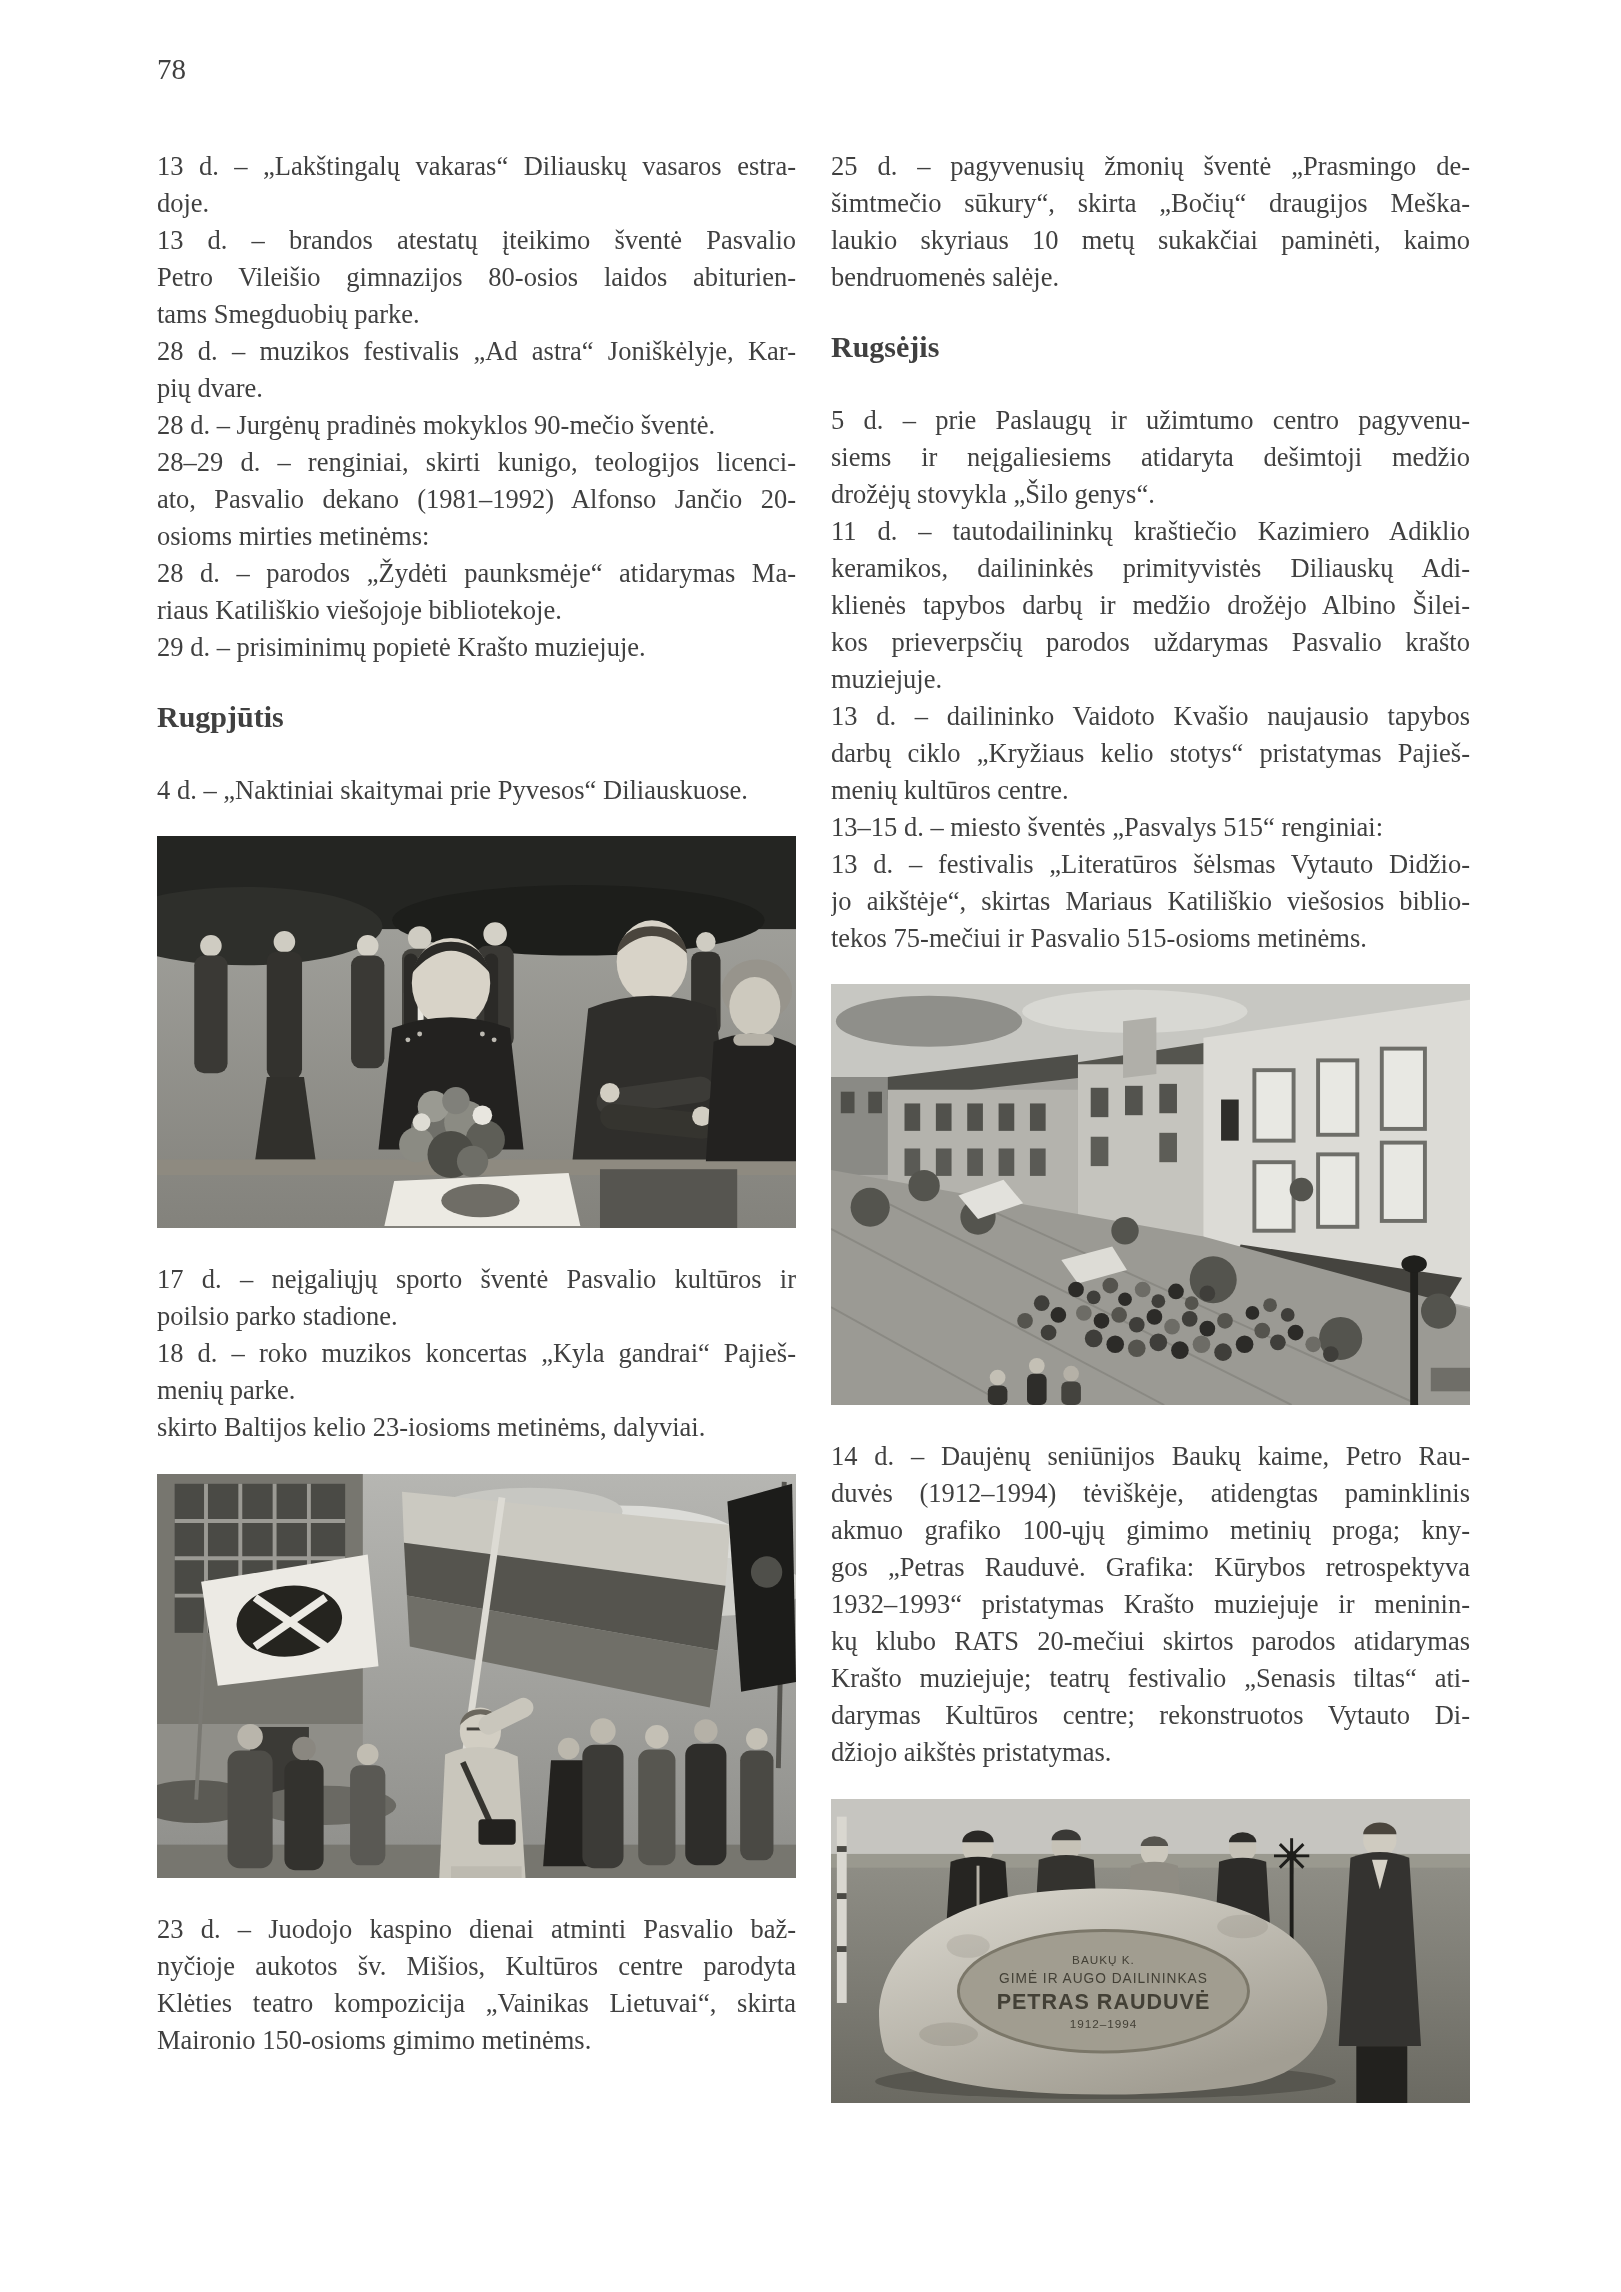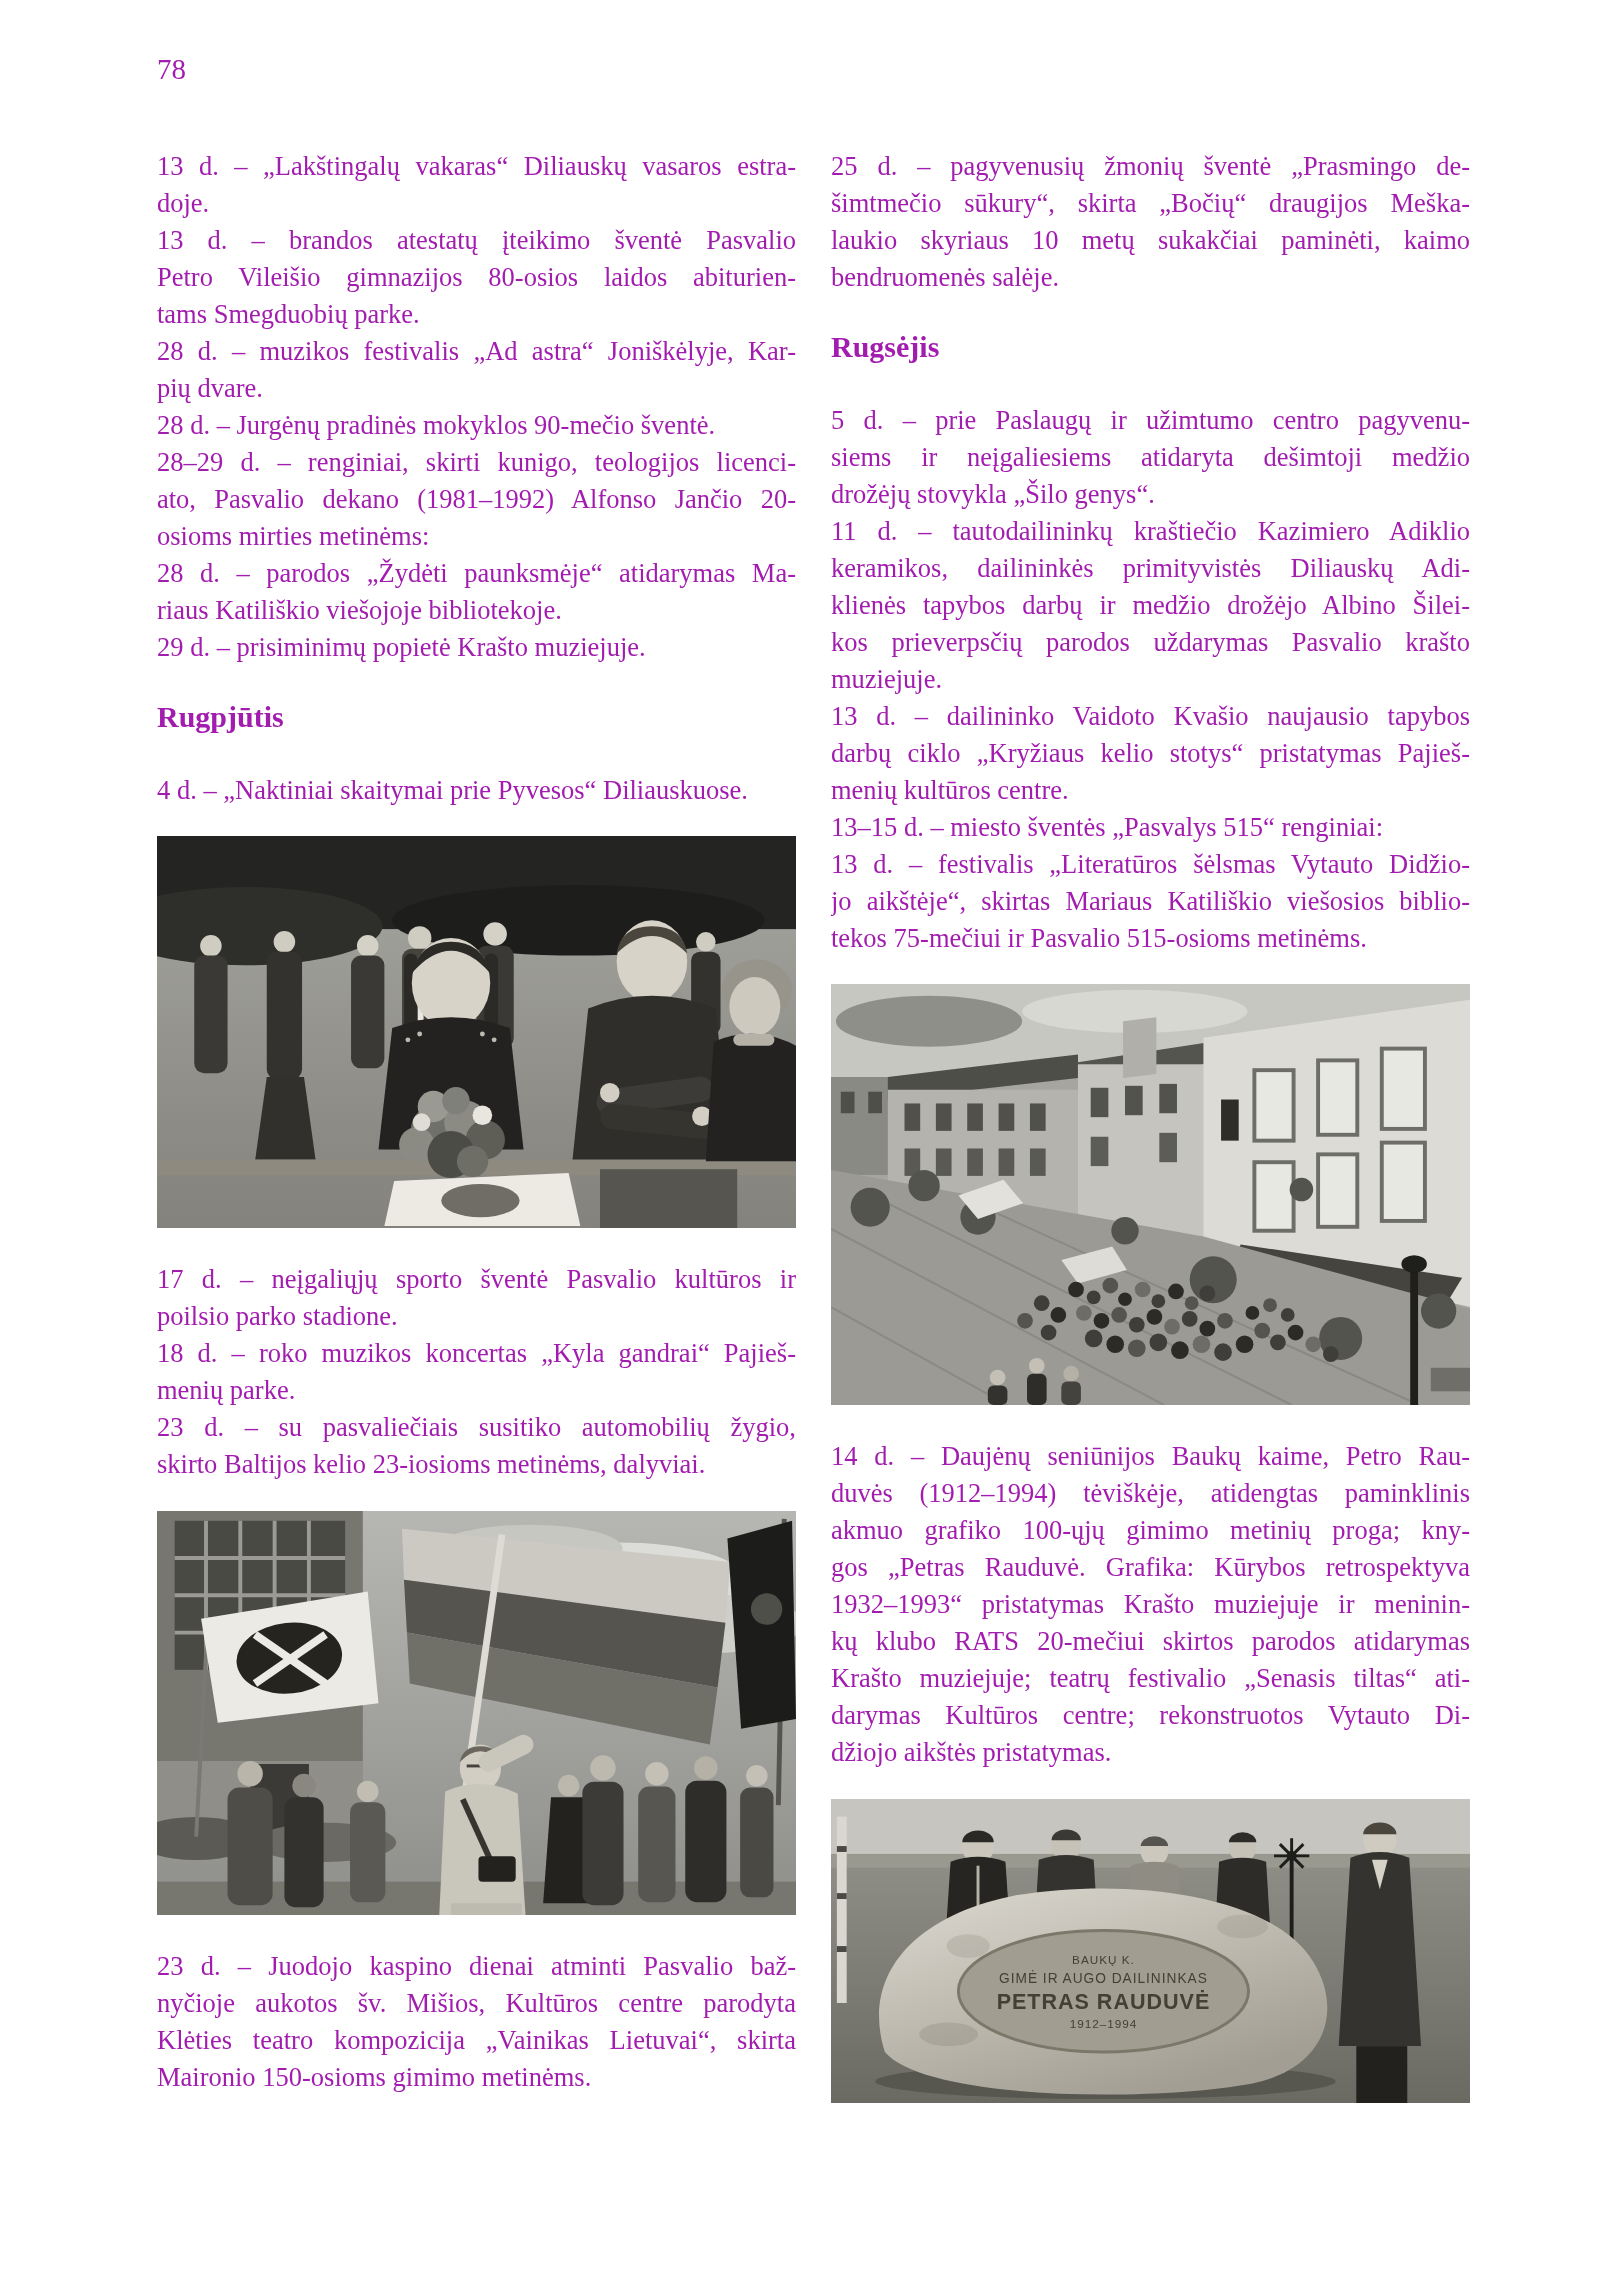--- a/index.html
+++ b/index.html
@@ -2,21 +2,21 @@
 <html lang="lt"><head>
 <meta charset="utf-8">
 <style>
   html,body{margin:0;padding:0;background:#ffffff;}
   .page{
     position:relative;
     width:1621px;height:2293px;
     box-sizing:border-box;
     padding:55px 151px 39px 157px;
     background:#ffffff;
-    color:#a21caf;
+    color:#404040;
     font-family:"Liberation Serif","DejaVu Serif",serif;
     overflow:hidden;
   }
   .pageno{font-size:29px;line-height:29px;}
   .cols{display:flex;gap:35px;margin-top:64px;}
   .col{width:639px;flex:0 0 639px;}
   .para{margin:0;font-family:Liberation Serif, serif;}
   .line{
     font-size:26.5px;
     line-height:37px;
@@ -144,21 +144,20 @@
           </g>
         </svg>
       </figure>
 
       <div class="para">
 
       <div class="line">17 d. – neįgaliųjų sporto šventė Pasvalio kultūros ir</div>
           <div class="line flush">poilsio parko stadione.</div>
           <div class="line">18 d. – roko muzikos koncertas „Kyla gandrai“ Pajieš-</div>
           <div class="line flush">menių parke.</div>
-          <div class="line">23 d. – su pasvaliečiais susitiko automobilių žygio,</div>
           <div class="line flush">skirto Baltijos kelio 23-iosioms metinėms, dalyviai.</div>
         </div>
 
       <figure class="fig2" role="img" aria-label="Nespalvota nuotrauka: automobilių žygio dalyviai su vėliavomis prie pastato">
         <svg viewBox="0 0 652 412" preserveAspectRatio="none">
           <defs>
             <linearGradient id="g2sky" x1="0" y1="0" x2="0" y2="1">
               <stop offset="0" stop-color="#b6b6b2"></stop>
                 <stop offset="1" stop-color="#8e8e8a"></stop>
             </linearGradient>

